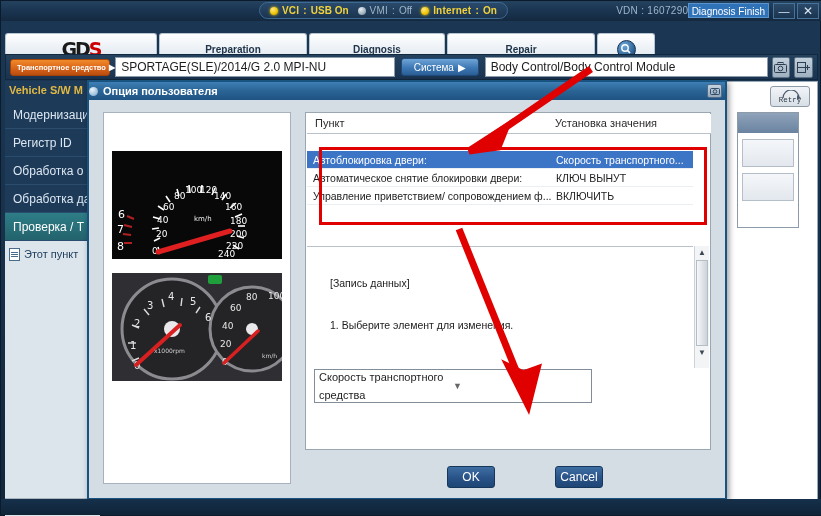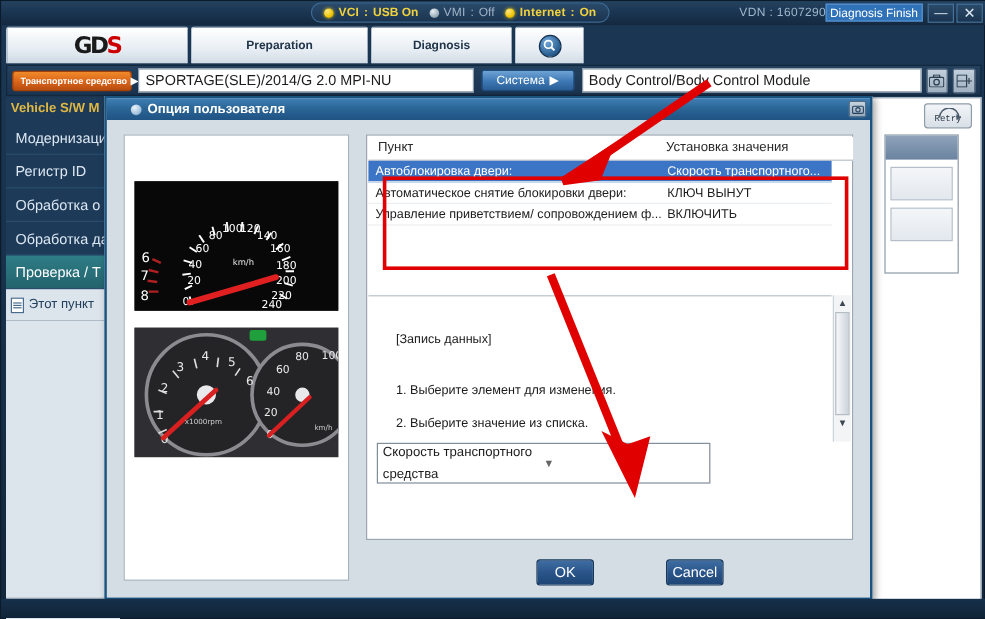--- a/index.html
+++ b/index.html
@@ -56,21 +56,21 @@
     position: absolute; top: 2px; width: 22px; height: 16px;
     background: linear-gradient(180deg,#2b4a69,#1a3450);
     border: 1px solid #47729a; color: #dce8f2;
     font-size: 11px; line-height: 14px; text-align: center;
   }
   .win-btn.min { right: 27px; }
   .win-btn.close { right: 3px; font-size: 12px; }
 
   
   .navbar {
-    position: absolute; left: 4px; top: 21px; width: 813px; height: 31px;
+    position: absolute; left: 4px; top: 32px; width: 813px; height: 31px;
     display: flex; align-items: flex-end; text-align: right;
   }
   .logo-tab {
     width: 152px; height: 31px;
     background: linear-gradient(180deg,#ffffff,#e4ebf2 65%, #cdd8e2);
     border: 1px solid #b7c4d1; border-bottom: none;
     border-radius: 3px 3px 0 0;
     display: flex; align-items: center; justify-content: center;
   }
   .gds-logo { font-size: 19px; font-weight: bold; font-family: "DejaVu Sans", sans-serif; color: #1a1a1a; letter-spacing: -2px; }
@@ -78,21 +78,21 @@
   .tab {
     height: 31px; margin-left: 2px;
     background: linear-gradient(180deg,#ffffff,#e8eef4 60%, #d2dce5);
     border: 1px solid #b7c4d1; border-bottom: none;
     border-radius: 3px 3px 0 0;
     display: flex; align-items: center; justify-content: center;
     font-size: 10px; font-weight: bold; color: #20354a;
     padding: 0 10px;
   }
   .tab.t1 { width: 148px; }
-  .tab.t2 { width: 118px; }
+  .tab.t2 { width: 136px; }
   .tab.t3 { width: 148px; }
   .tab.t4 { width: 148px; }
   .tab.active {
     background: linear-gradient(180deg,#4a6e93,#2f5276 60%, #23415f);
     border-color: #1d3b58; color: #ffffff;
   }
   .tab.search {
     width: 58px; margin-left: 2px;
     background: linear-gradient(180deg,#ffffff,#e8eef4 60%, #d2dce5);
   }
@@ -209,21 +209,21 @@
   
   .dialog {
     position: absolute; left: 86px; top: 79px; width: 640px; height: 420px;
     background: #d4dce4;
     border: 2px solid #19537f;
     box-shadow: 2px 2px 6px rgba(0,0,0,.4);
   }
   .dlg-title {
     height: 18px;
     background: linear-gradient(180deg,#3f7fb5 0%, #2b6697 45%, #1f5383 100%);
-    display: flex; align-items: center; padding: 0 20px;
+    display: flex; align-items: center; padding: 0 0;
     color: #ffffff; font-size: 11px; font-weight: bold;
   }
   .dlg-dot {
     width: 9px; height: 9px; border-radius: 50%; margin-right: 5px;
     background: radial-gradient(circle at 35% 30%, #eaf3fa, #9fc0dc 65%, #5d87ad);
   }
   .dlg-cam {
     position: absolute; right: 3px; top: 2px; width: 15px; height: 14px;
     background: linear-gradient(180deg,#c6d3df,#98a9ba);
     border: 1px solid #4f6piece; border: 1px solid #4f6d8a; border-radius: 2px;
@@ -252,21 +252,21 @@
     position: absolute; left: 216px; top: 12px; width: 406px; height: 338px;
     background: #ffffff; border: 1px solid #9aa6b2;
   }
   .tbl-head {
     position: absolute; left: 1px; top: 1px; width: 404px; height: 20px;
     background: #ffffff; border-bottom: 1px solid #b9c2cb;
     font-size: 11px; color: #2a2a2a;
   }
   .tbl-head .c1 { position: absolute; left: 8px; top: 3px; }
   .tbl-head .c2 { position: absolute; left: 248px; top: 3px; }
-  .tbl-rows { position: absolute; left: 1px; top: 21px; width: 386px; }
+  .tbl-rows { position: absolute; left: 1px; top: 38px; width: 386px; }
   .row {
     height: 18px; font-size: 10.5px; color: #1c1c1c;
     display: flex; align-items: center; border-bottom: 1px solid #eceff2;
   }
   .row .name { width: 247px; padding-left: 6px; overflow: hidden; white-space: nowrap; }
   .row .val  { flex: 1; padding-left: 2px; overflow: hidden; white-space: nowrap; }
   .row.sel { background: #3c74c6; color: #ffffff; }
   .tbl-blank { height: 54px; }
   .tbl-sep { position:absolute; left:1px; top:133px; width:386px; height:1px; background:#b9c2cb; }
 
@@ -344,20 +344,21 @@
       <div class="win-btn min">—</div>
       <div class="win-btn close">✕</div>
     </div>
 
     <div class="navbar">
       <div class="logo-tab">
         <span class="gds-logo"><span>GD</span><span class="r">S</span></span>
       </div>
       <div class="tab t1">Preparation</div>
       <div class="tab t2">Diagnosis</div>
+      <div class="tab t4">Repair</div>
       <div class="tab search">
         <span class="search-circle">
           <svg width="12" height="12" viewBox="0 0 12 12">
               <circle cx="5" cy="5" r="3.2" fill="none" stroke="#ffffff" stroke-width="1.4"></circle>
               <line x1="7.4" y1="7.4" x2="10" y2="10" stroke="#ffffff" stroke-width="1.6"></line>
             </svg>
         </span>
       </div>
     </div>
 
@@ -556,21 +557,20 @@
               <span class="name">Управление приветствием/ сопровождением ф...</span>
               <span class="val">ВКЛЮЧИТЬ</span>
             </div>
             <div class="tbl-blank"></div>
           </div>
           <div class="tbl-sep"></div>
 
           <div class="notes">
             <div class="n0">[Запись данных]</div>
             <div class="n1">1. Выберите элемент для изменения.</div>
-            <div class="n2">2. Выберите значение из списка.</div>
           </div>
 
           <div class="combo">
             <span>Скорость транспортного средства</span>
             <span class="chev">▼</span>
           </div>
 
           <div class="vscroll">
             <div class="ar">▲</div>
             <div class="thumb"></div>

